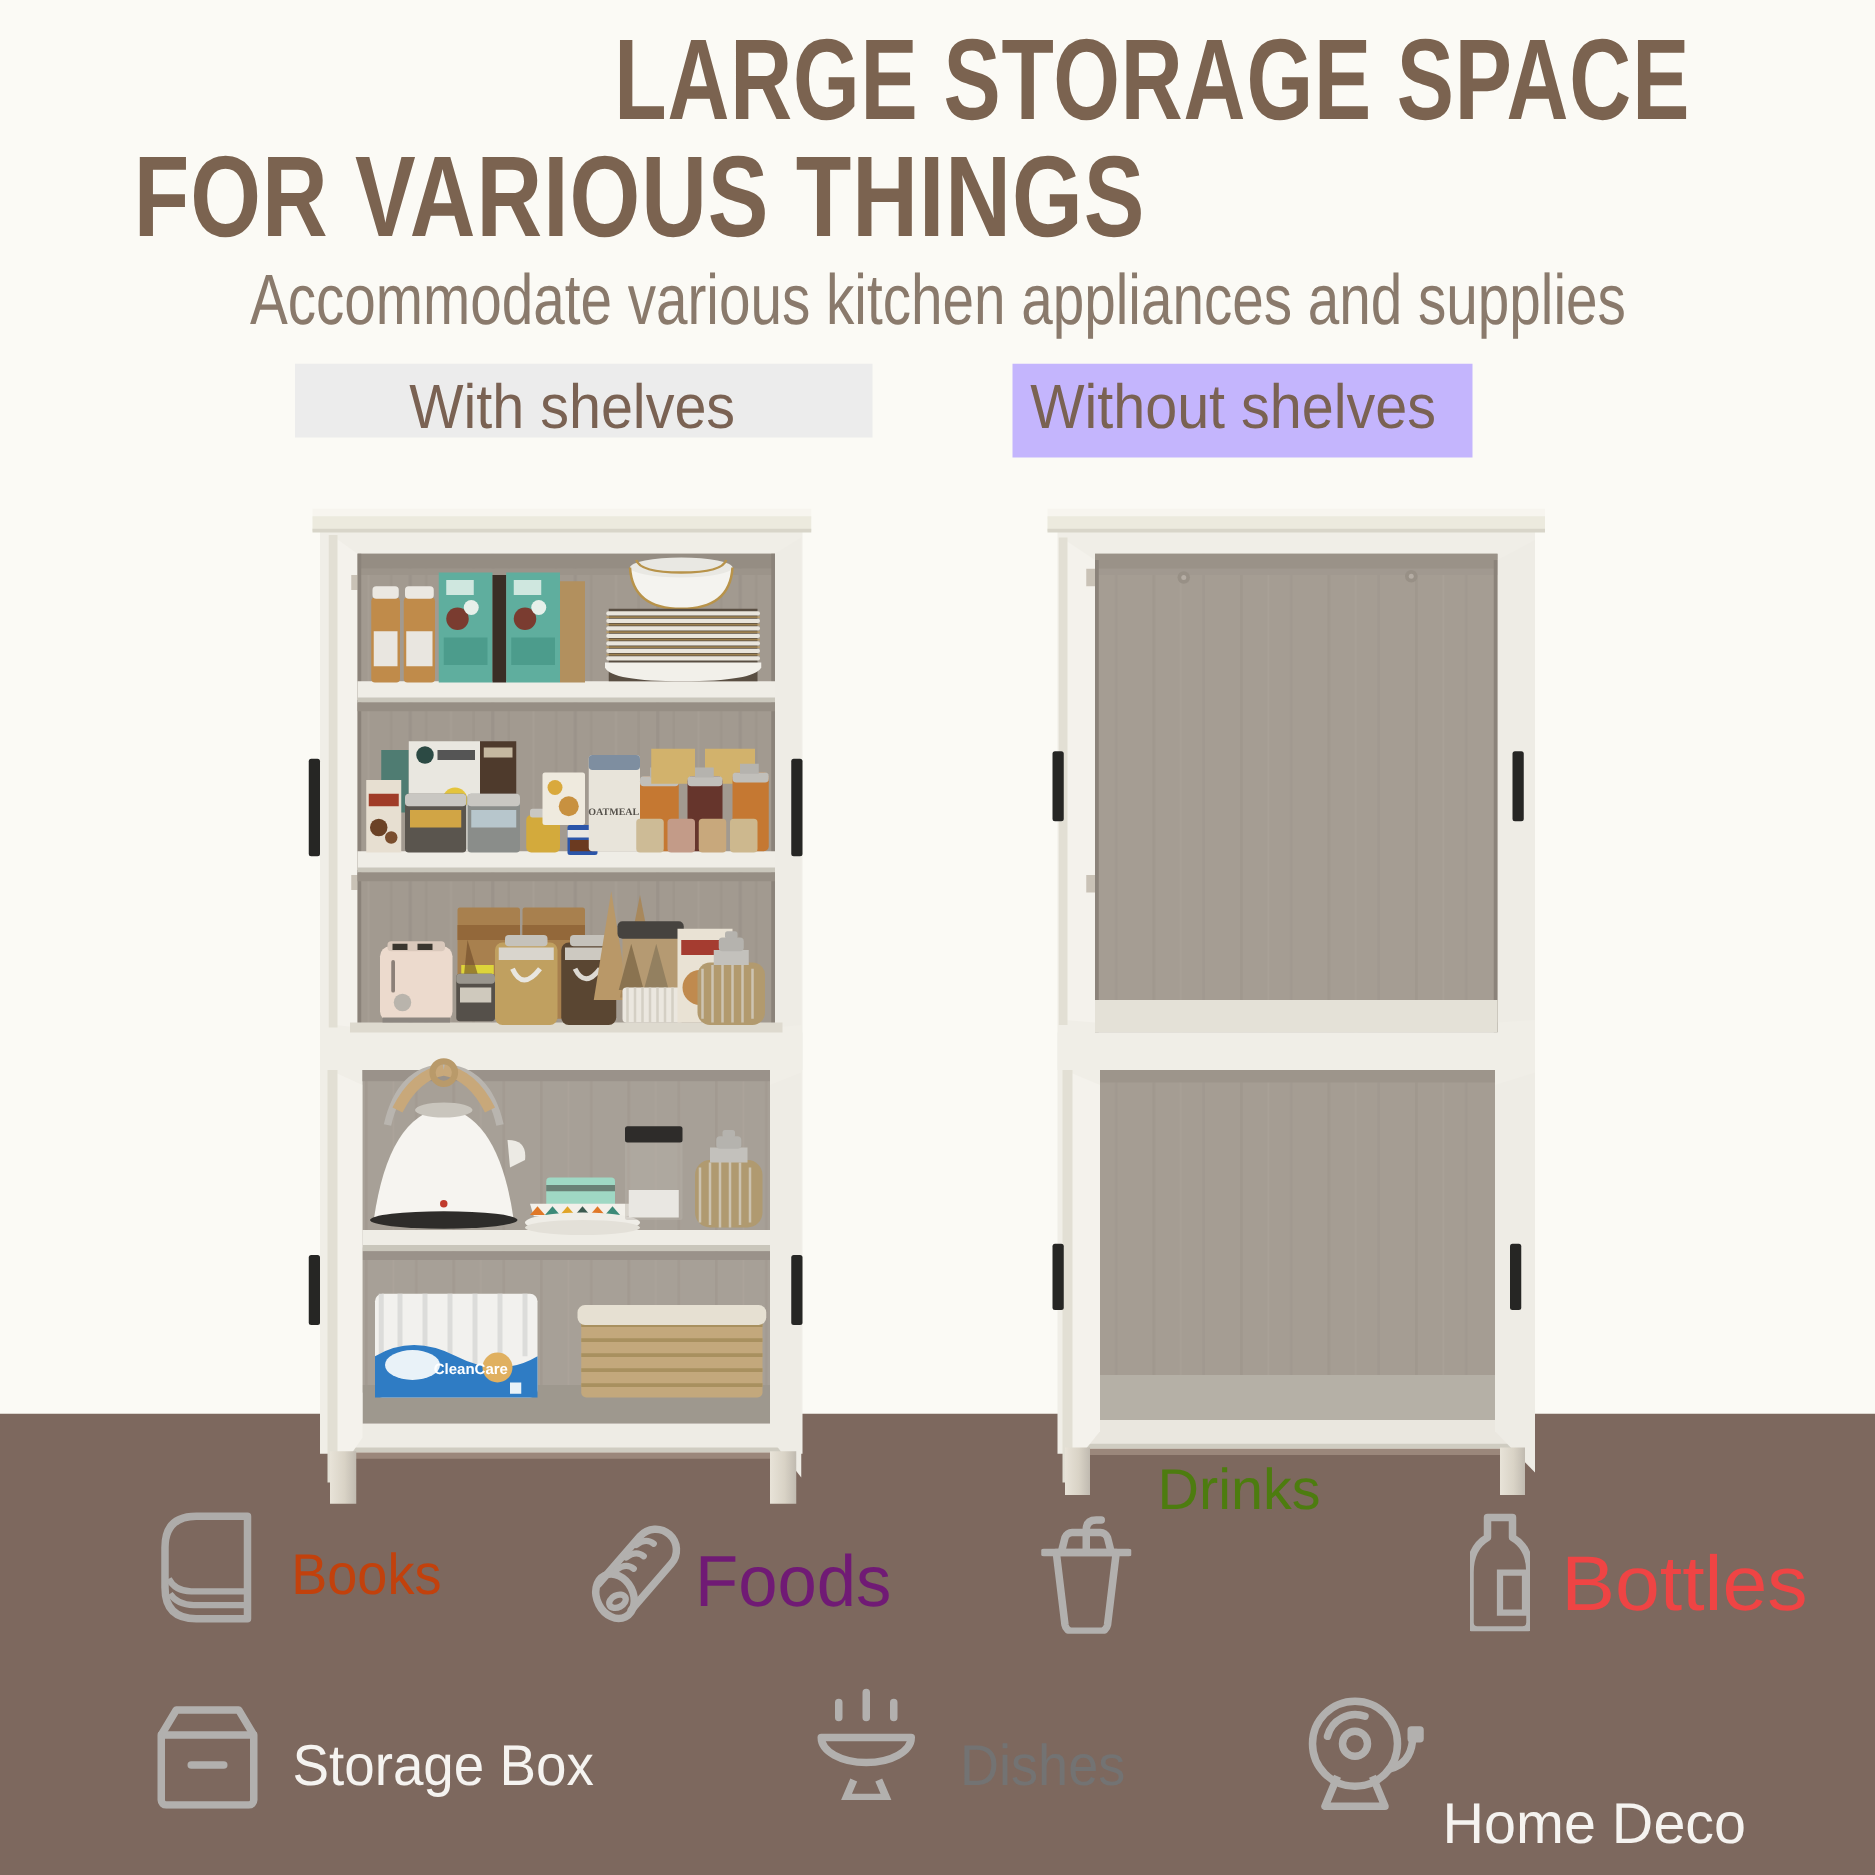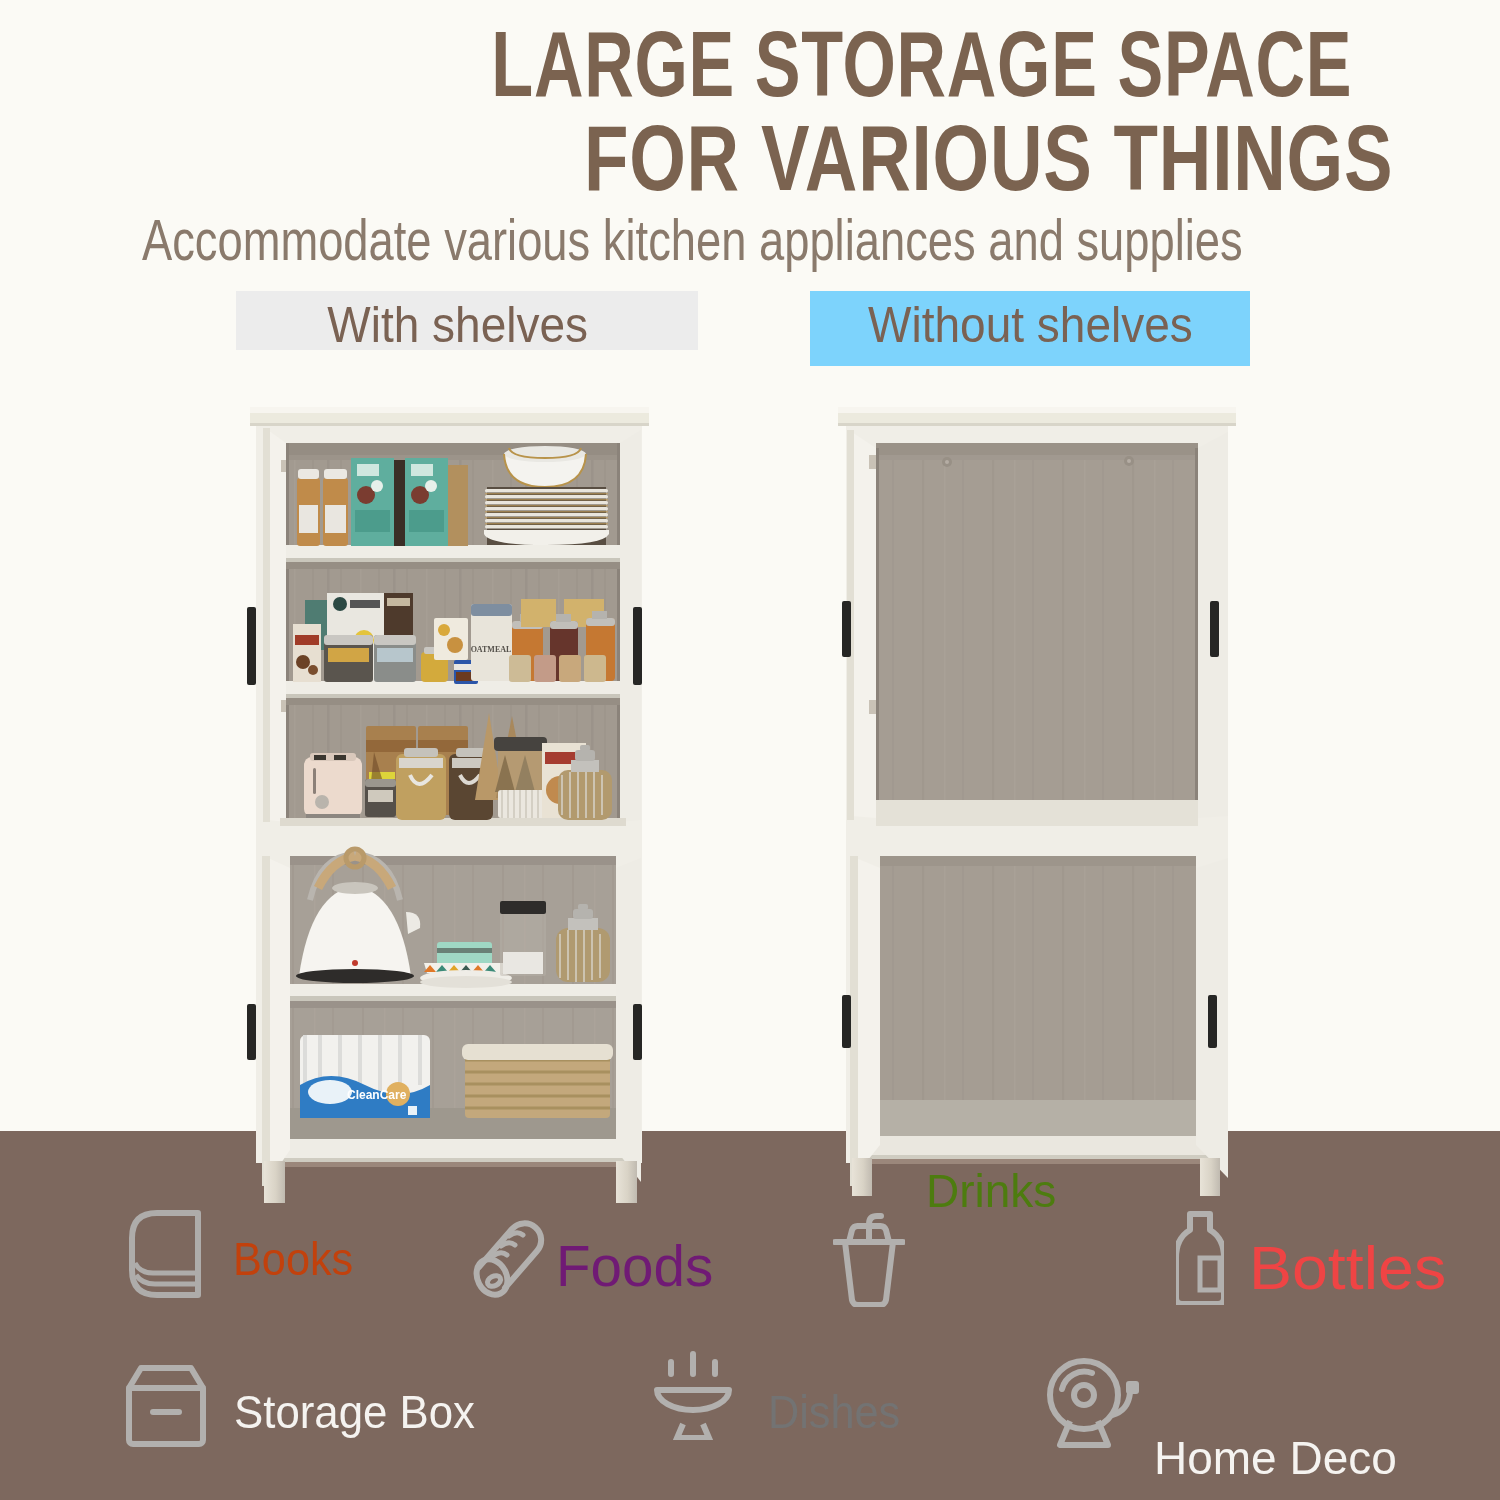--- a/index.html
+++ b/index.html
@@ -5,27 +5,27 @@
   html,body{margin:0;padding:0;width:1500px;height:1500px;background:#fbfaf5;font-family:"Liberation Sans",sans-serif;overflow:hidden;position:relative}
   .abs{position:absolute}
 </style>
 </head>
 <body>
 
 <div class="abs" style="left:0;top:1131px;width:1500px;height:369px;background:#7d685e"></div>
 
 <div class="abs" style="left:0;top:12px;width:1500px;text-align:right;font-size:92px;font-weight:bold;color:#7b6350"><span style="display:inline-block;transform:scaleX(0.745);transform-origin:50% 50%;white-space:nowrap;letter-spacing:1px">LARGE STORAGE SPACE</span></div>
 
-<div class="abs" style="left:0;top:106px;width:1500px;text-align:right;font-size:92px;font-weight:bold;color:#7b6350"><span style="display:inline-block;transform:scaleX(0.791);transform-origin:50% 50%;white-space:nowrap;letter-spacing:1px">FOR VARIOUS THINGS</span></div>
-
-<div class="abs" style="left:0;top:207px;width:1500px;font-size:57px;color:#8a7a6c"><span style="display:inline-block;transform:scaleX(0.795);transform-origin:50% 50%;white-space:nowrap">Accommodate various kitchen appliances and supplies</span></div>
+<div class="abs" style="left:0;top:106px;width:1500px;text-align:left;font-size:92px;font-weight:bold;color:#7b6350"><span style="display:inline-block;transform:scaleX(0.791);transform-origin:50% 50%;white-space:nowrap;letter-spacing:1px">FOR VARIOUS THINGS</span></div>
+
+<div class="abs" style="left:0;top:207px;width:1500px;text-align:center;font-size:57px;color:#8a7a6c"><span style="display:inline-block;transform:scaleX(0.795);transform-origin:50% 50%;white-space:nowrap">Accommodate various kitchen appliances and supplies</span></div>
 
 <div class="abs" style="left:236px;top:291px;width:462px;height:59px;background:#ececec;color:#7a6253;font-size:50px;text-align:center;line-height:75px"><span style="display:inline-block;transform:scaleX(0.92);transform-origin:50% 50%;position:relative;top:-3px;left:-9px;white-space:nowrap">With shelves</span></div>
 
-<div class="abs" style="left:810px;top:291px;width:440px;height:75px;background:#7dd3fc;color:#7a6253;font-size:50px;text-align:center;line-height:75px"><span style="display:inline-block;transform:scaleX(0.92);transform-origin:50% 50%;position:relative;top:-3px;white-space:nowrap">Without shelves</span></div>
+<div class="abs" style="left:810px;top:291px;width:368px;height:75px;background:#c4b5fd;color:#7a6253;font-size:50px;line-height:75px"><span style="display:inline-block;transform:scaleX(0.92);transform-origin:50% 50%;position:relative;top:-3px;white-space:nowrap">Without shelves</span></div>
 
 <svg class="abs" style="left:240px;top:400px" width="420" height="810" viewBox="240 400 420 810">
 <defs>
 <pattern id="grain" width="66" height="40" patternUnits="userSpaceOnUse">
   <rect width="66" height="40" fill="#a29a90"></rect>
   <rect x="10" width="2" height="40" fill="#9e968c"></rect>
   <rect x="30" width="1.5" height="40" fill="#a69e94"></rect>
   <rect x="48" width="2" height="40" fill="#9e968c"></rect>
   <rect x="63" width="2.5" height="40" fill="#9b938a"></rect>
 </pattern>

